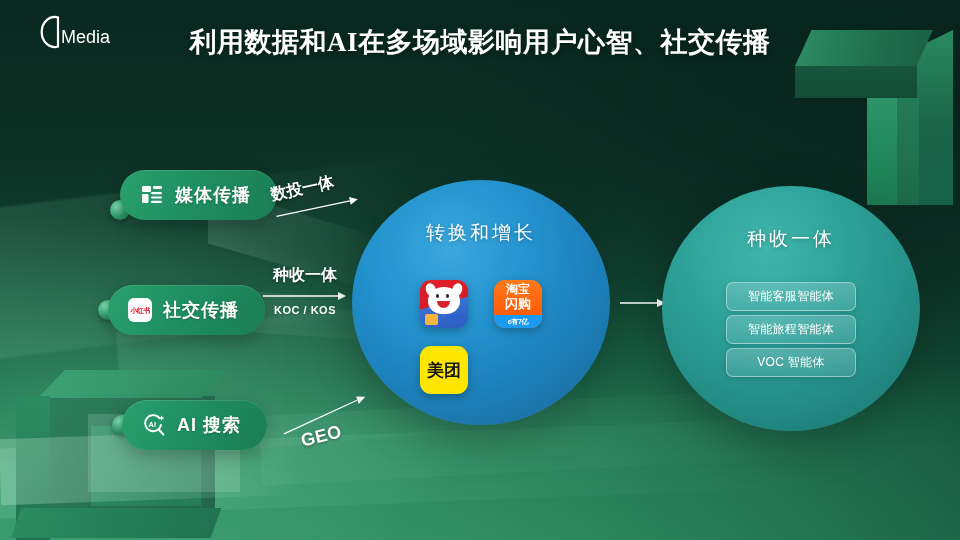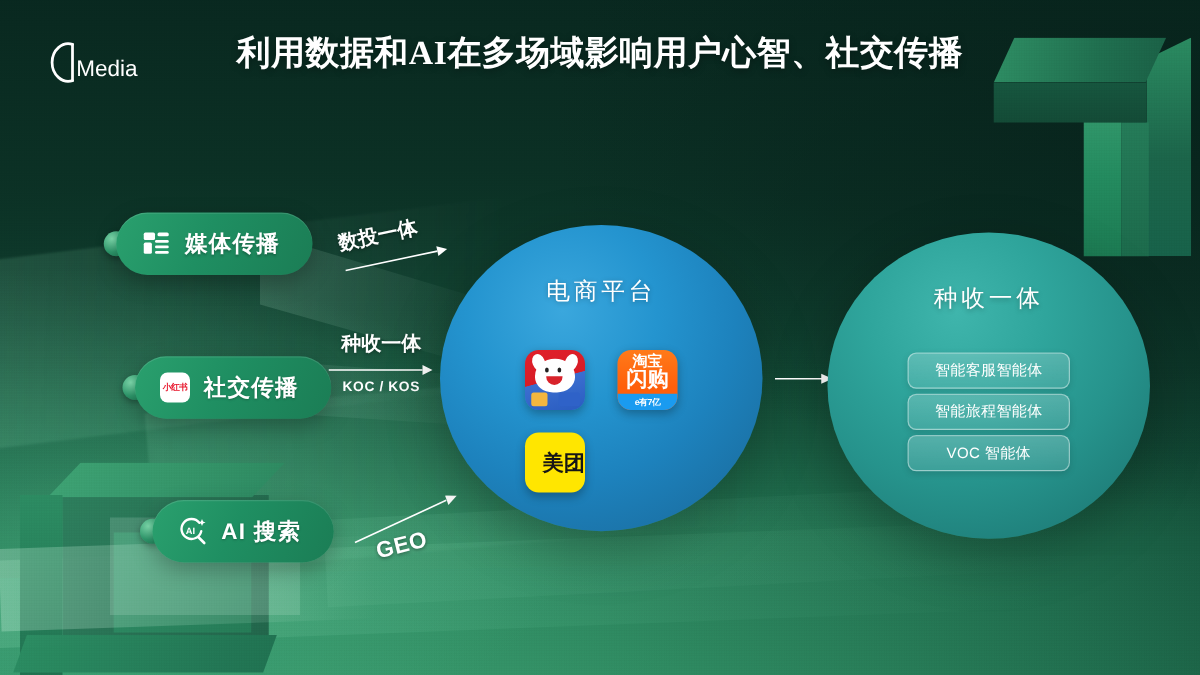--- a/index.html
+++ b/index.html
@@ -113,21 +113,21 @@
     position:absolute;left:0;top:434px;width:300px;height:66px;
     background:linear-gradient(90deg,rgba(198,240,218,.30),rgba(198,240,218,.12) 70%,rgba(198,240,218,0));
     transform:rotate(-2deg);
   }
   .glass-rect{
     position:absolute;left:88px;top:414px;width:152px;height:78px;
     background:rgba(205,240,220,.18);
   }
 
   
-  .logo{position:absolute;left:28px;top:28px;width:100px;height:46px;color:#fff;}
+  .logo{position:absolute;left:28px;top:10px;width:100px;height:46px;color:#fff;}
   .logo svg{display:block;}
 
   .title{
     position:absolute;left:0;top:24px;width:960px;text-align:center;
     font-family:"Liberation Serif","DejaVu Serif",serif;
     font-size:27px;font-weight:700;color:#ffffff;letter-spacing:.5px;
     text-shadow:0 2px 6px rgba(0,0,0,.35);
   }
 
   
@@ -153,21 +153,21 @@
 
   .xhs-ico{
     width:24px;height:24px;border-radius:6px;background:#fff;
     display:flex;align-items:center;justify-content:center;flex:0 0 auto;
   }
   .xhs-ico span{
     font-size:7px;font-weight:700;color:#e8142a;line-height:1;
     font-family:"Liberation Sans",sans-serif;letter-spacing:-.5px;
   }
 
-  #chan-0{left:83px;top:170px;}
+  #chan-0{left:110px;top:170px;align-items:flex-end;}
   #chan-1{left:98px;top:285px;}
   #chan-2{left:112px;top:400px;}
 
   
   .conn{position:absolute;color:#fff;}
   .conn-txt{
     font-size:15px;font-weight:700;white-space:nowrap;
     text-shadow:0 1px 3px rgba(0,0,0,.4);
   }
   .conn-serif{font-family:"Liberation Serif","DejaVu Serif",serif;font-size:16px;}
@@ -233,26 +233,26 @@
   .ico-jd .jd-eye{position:absolute;top:14px;width:3px;height:4px;background:#222;border-radius:50%;}
   .ico-jd .jd-eye.l{left:16px;}
   .ico-jd .jd-eye.r{left:26px;}
   .ico-jd .jd-mouth{position:absolute;left:17px;top:21px;width:13px;height:7px;background:#d8232b;border-radius:0 0 8px 8px;}
   .ico-jd .jd-box{position:absolute;left:5px;bottom:3px;width:13px;height:11px;background:#f4b63f;border-radius:2px;}
   .ico-jd .jd-card{position:absolute;right:4px;bottom:3px;width:17px;height:11px;background:#2f62c8;border-radius:2px;}
 
   
   .ico-tbsg{background:linear-gradient(180deg,#ff7a1a 0%,#ff5f0a 62%,#ff5f0a 62%);}
   .ico-tbsg .sg-top{position:absolute;left:0;right:0;top:3px;text-align:center;color:#fff;font-size:12px;font-weight:700;line-height:13px;}
-  .ico-tbsg .sg-mid{position:absolute;left:0;right:0;top:17px;text-align:center;color:#fff;font-size:17px;font-weight:700;line-height:13px;}
+  .ico-tbsg .sg-mid{position:absolute;left:0;right:0;top:17px;text-align:center;color:#fff;font-size:13px;font-weight:700;line-height:13px;}
   .ico-tbsg .sg-bar{position:absolute;left:0;right:0;bottom:0;height:13px;background:#1a9bf0;display:flex;align-items:center;justify-content:center;}
   .ico-tbsg .sg-bar span{color:#fff;font-size:7px;font-weight:700;letter-spacing:-.3px;}
 
   
-  .ico-mt{background:#ffe600;display:flex;align-items:center;justify-content:flex-end;}
+  .ico-mt{background:#ffe600;display:flex;align-items:center;justify-content:center;}
   .ico-mt span{color:#161616;font-size:17px;font-weight:700;letter-spacing:0;line-height:1;}
 
   
   .chip-list{position:absolute;left:50%;top:96px;transform:translateX(-50%);display:flex;flex-direction:column;gap:4px;align-items:flex-end;}
   .chip{
     width:130px;height:29px;border-radius:7px;
     background:linear-gradient(180deg,rgba(255,255,255,.20),rgba(255,255,255,.10));
     border:1px solid rgba(255,255,255,.42);
     display:flex;align-items:center;justify-content:center;
     color:#fff;font-size:12px;letter-spacing:.3px;
@@ -377,21 +377,21 @@
 
   <div class="conn" id="conn-2">
     <svg width="92" height="22" viewBox="0 0 92 22" style="display:block;margin-bottom:-2px;">
       <line x1="1" y1="19" x2="80" y2="4" stroke="#ffffff" stroke-width="1.3"></line>
       <path d="M80 0 L89 2.5 L80.8 8 Z" fill="#ffffff"></path>
     </svg>
     <div class="conn-txt" style="font-size:18px;letter-spacing:.5px;margin-left:16px;">GEO</div>
   </div>
 
   <div class="sphere" id="sphere-ecom">
-    <div class="sphere-title">电商平台</div>
+    <div class="sphere-title">转换和增长</div>
     <div class="app-grid">
 
 
       <div class="app-ico ico-jd">
         <div class="jd-ear l"></div>
           <div class="jd-ear r"></div>
         <div class="jd-dog"></div>
         <div class="jd-eye l"></div>
           <div class="jd-eye r"></div>
         <div class="jd-mouth"></div>

